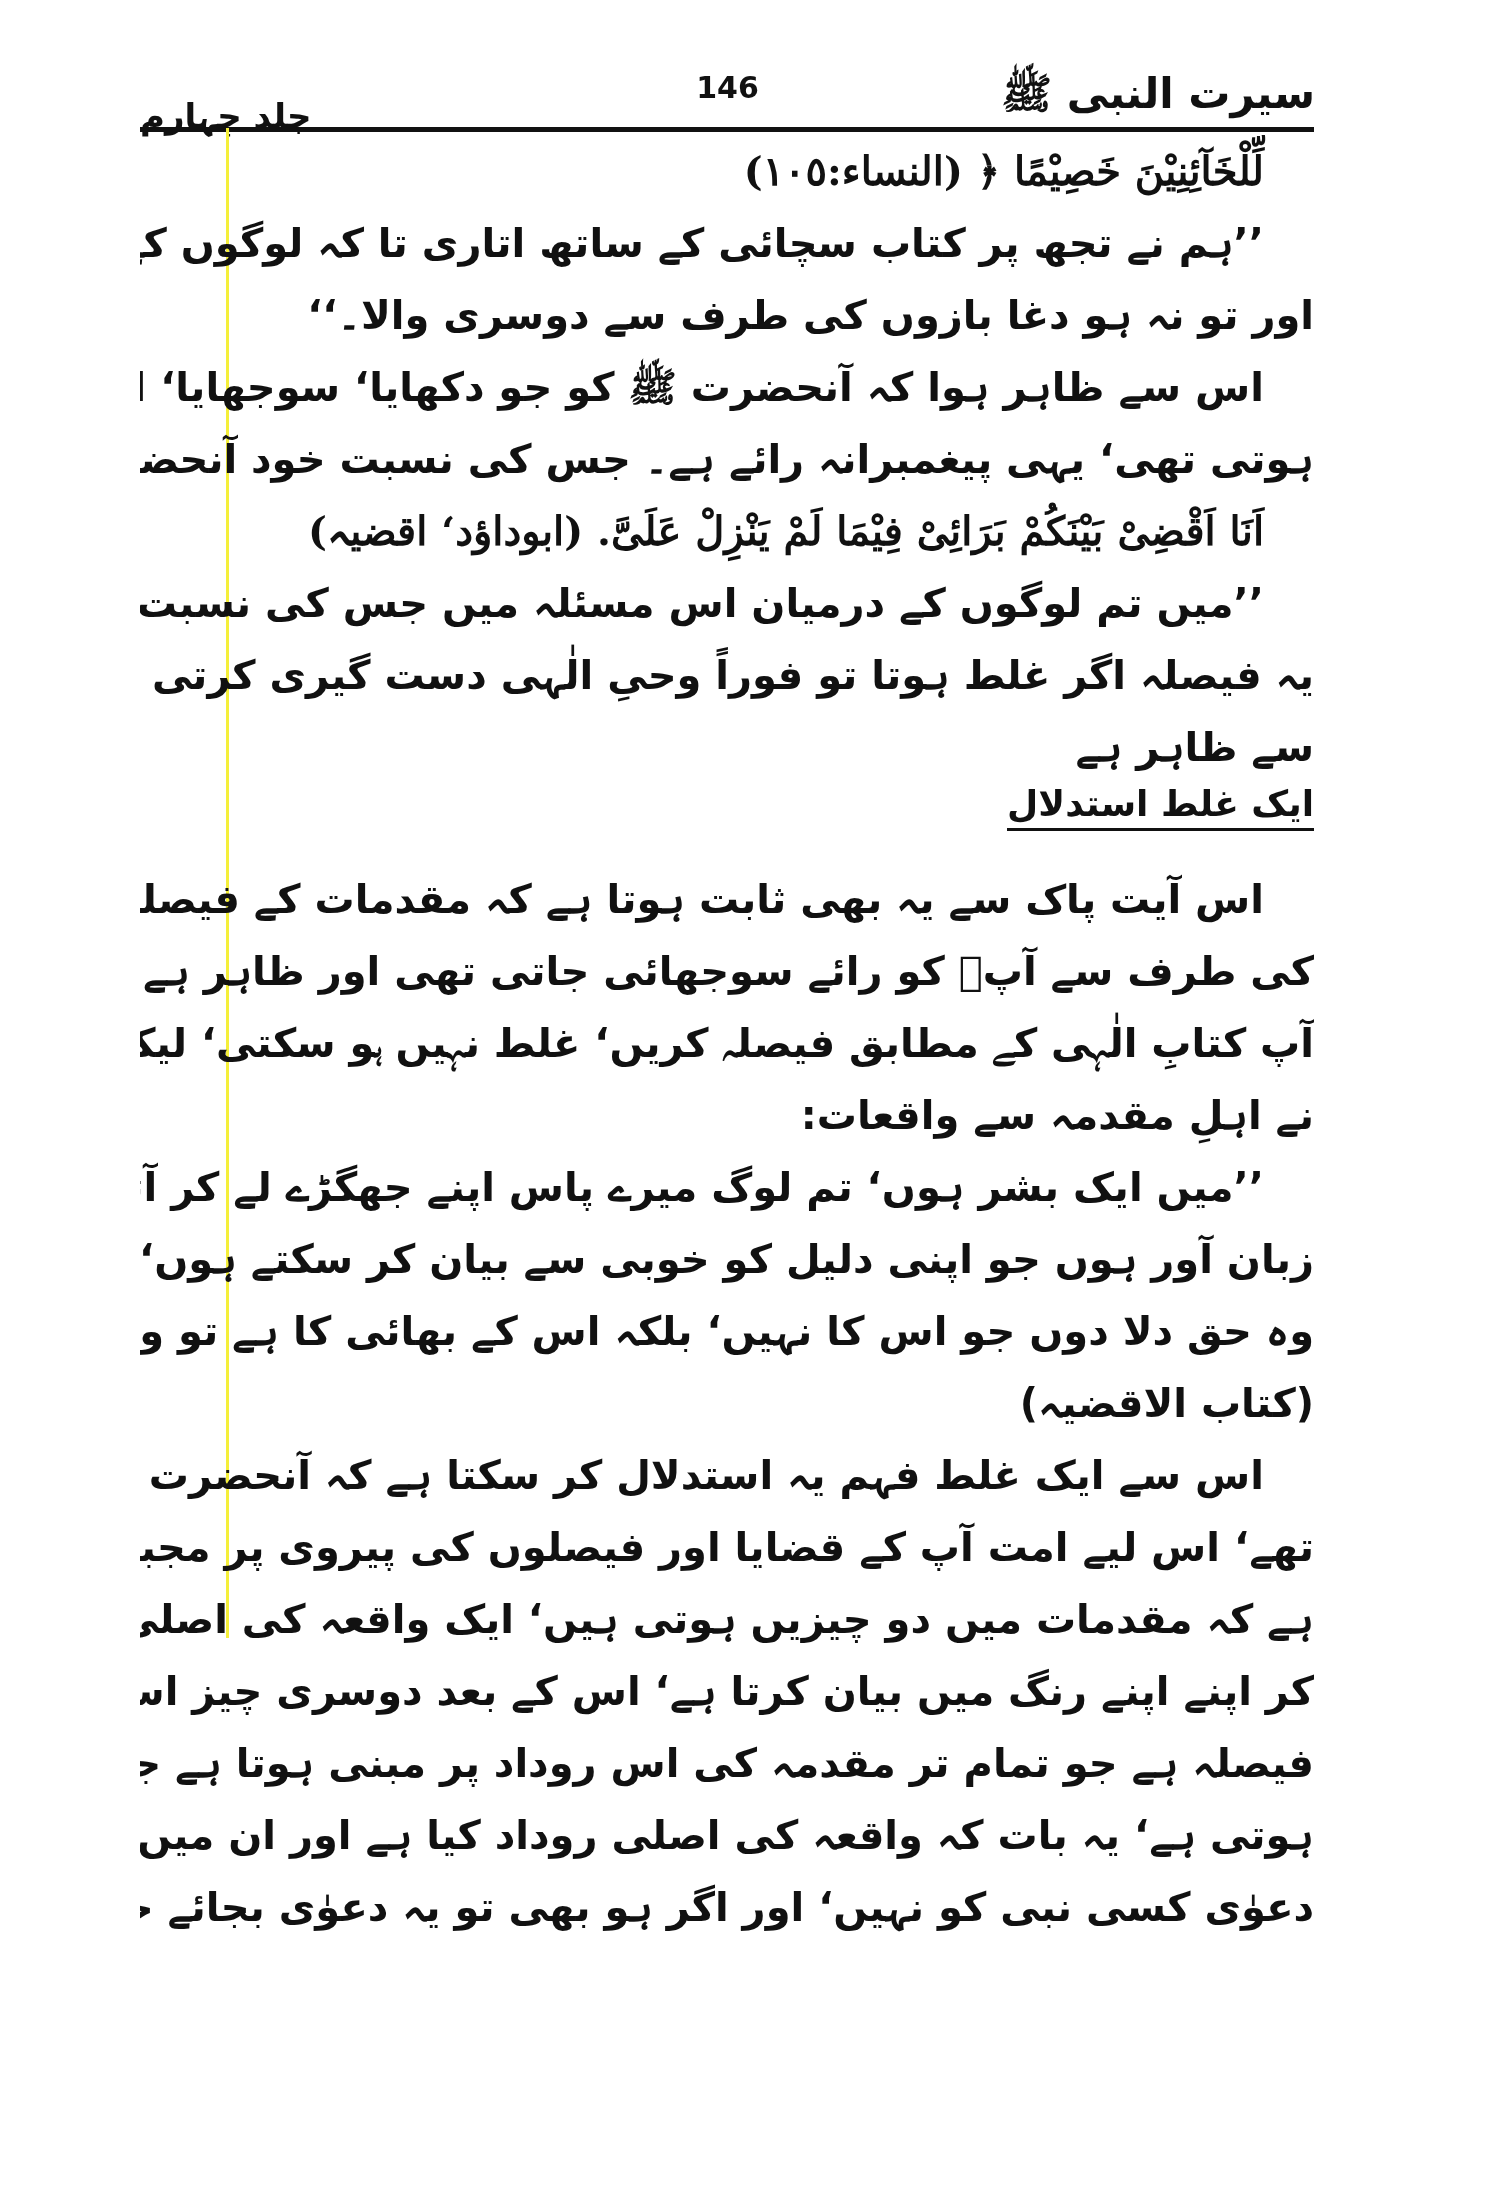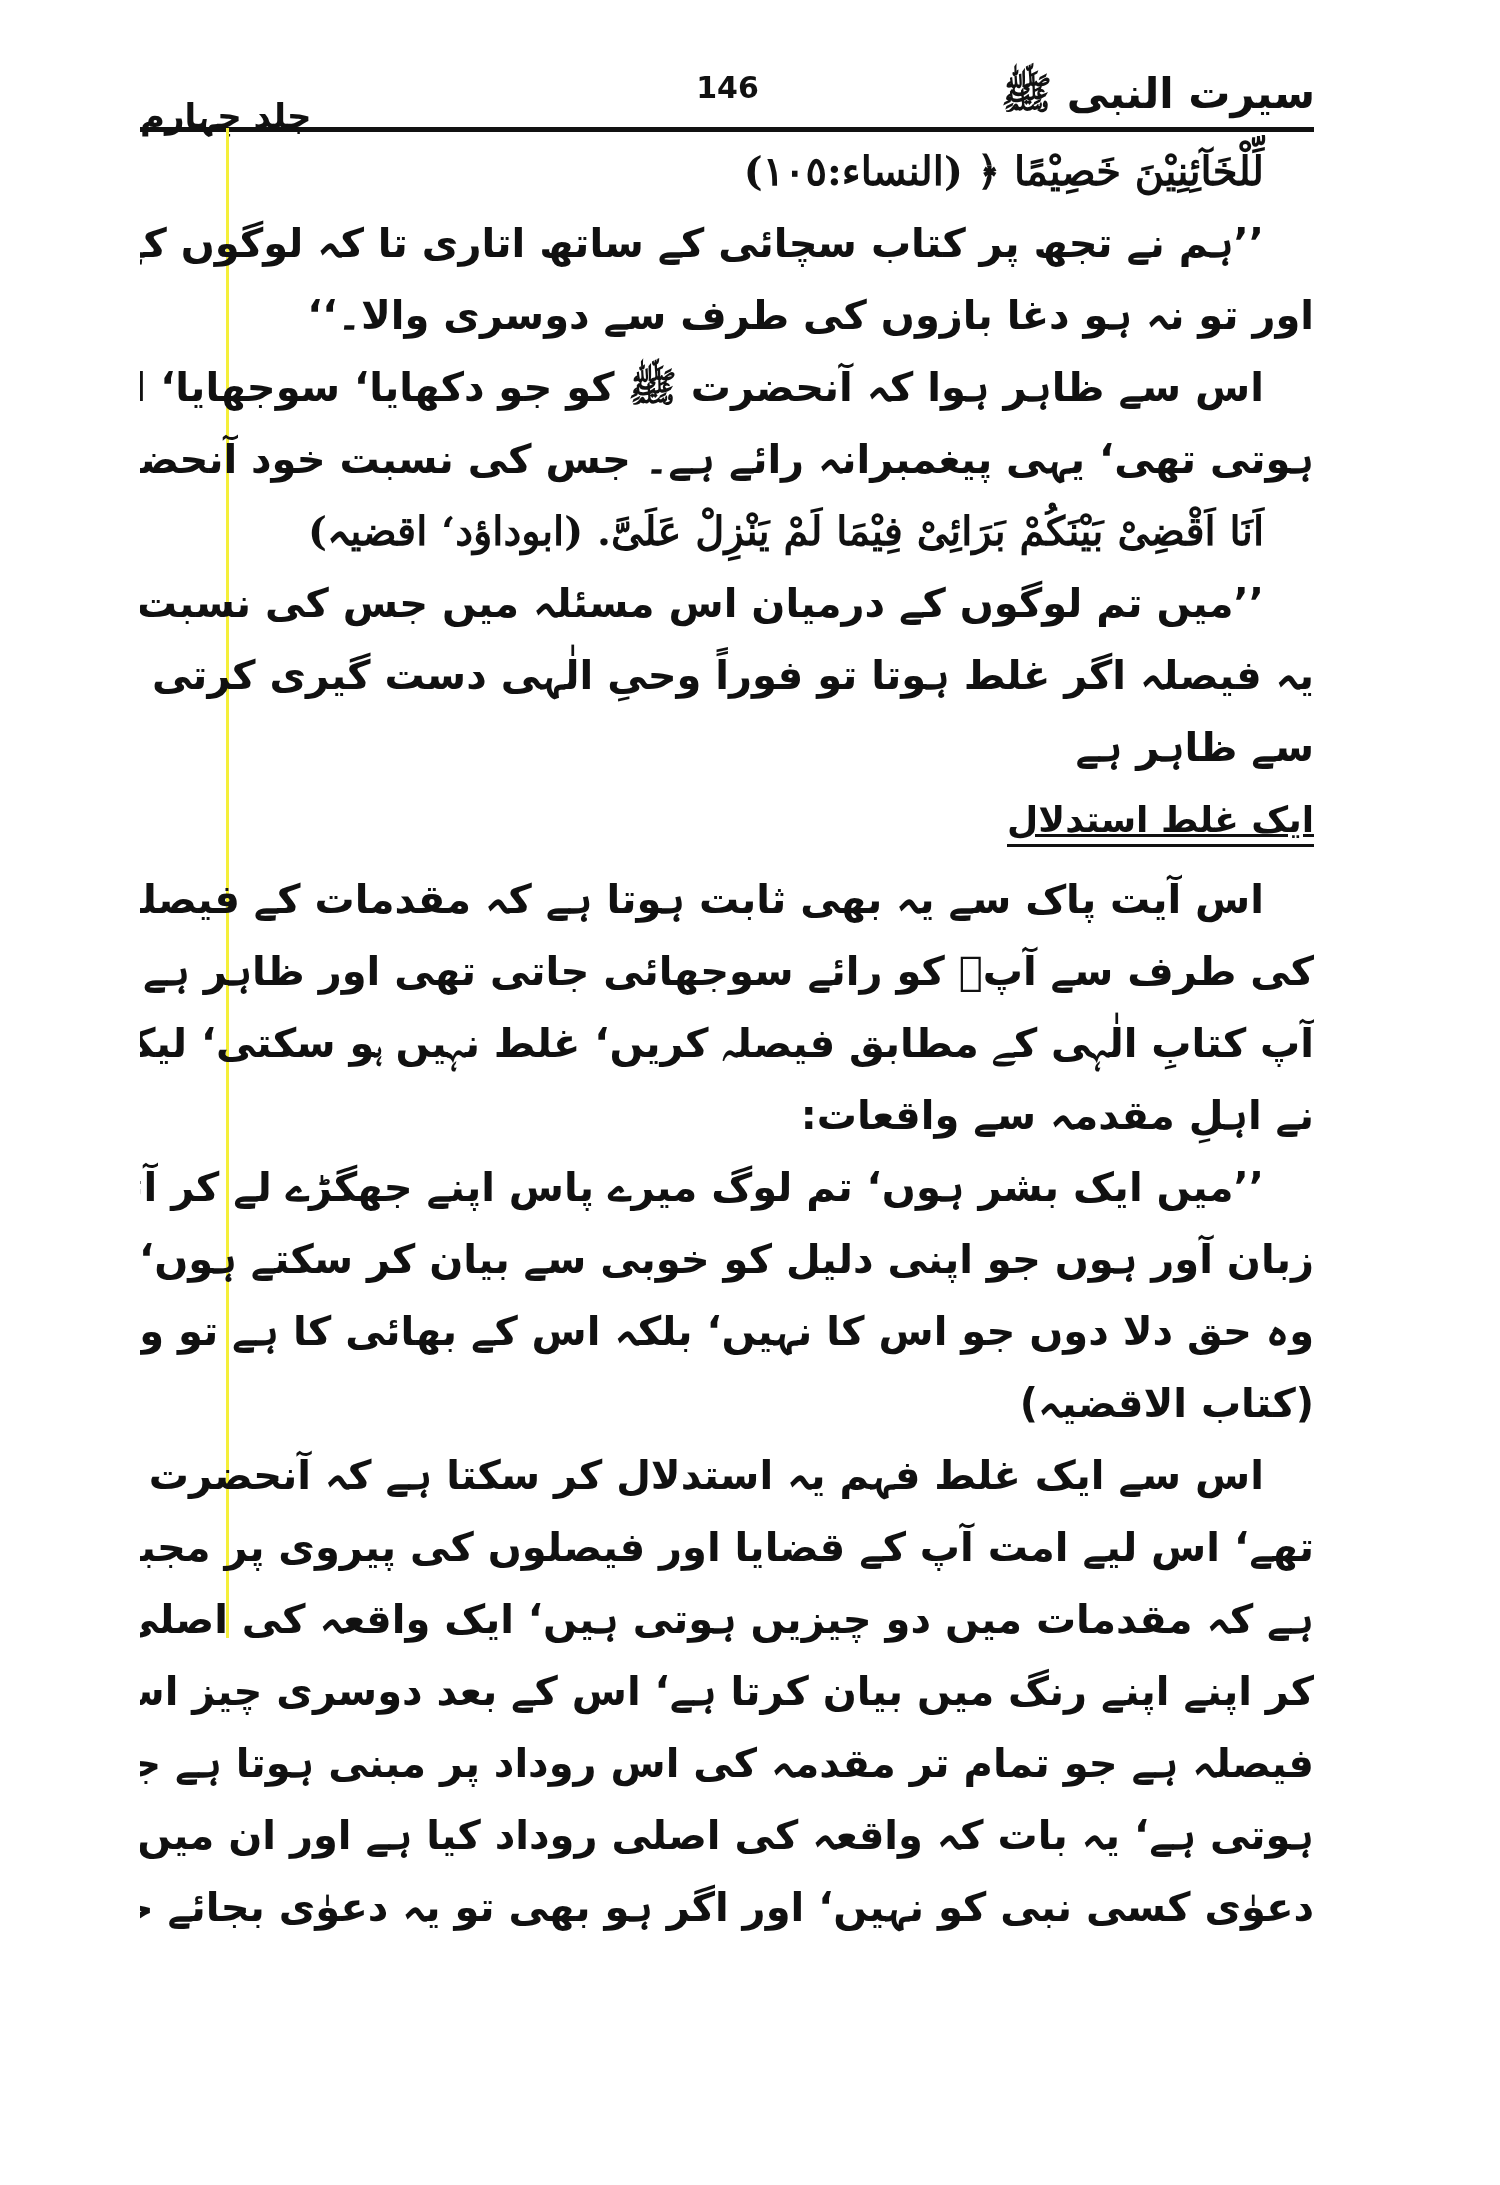--- a/index.html
+++ b/index.html
@@ -10,21 +10,21 @@
   .header .book { position:absolute; right:0; top:6px; font-size:42px; font-weight:bold; }
   .header .pageno { position:absolute; left:50%; transform:translateX(-50%); top:8px; font-size:30px; font-weight:bold; }
   .header .vol { position:absolute; left:0; top:6px; font-size:34px; font-weight:bold;margin-top:28px; }
   .rule { position:absolute; left:140px; right:186px; top:127px; height:5px; background:#111; }
   .highlight { position:absolute; left:226px; top:128px; width:3px; height:1510px; background:#f5ef3a; }
   .body { position:absolute; left:140px; right:186px; top:135px; direction:rtl; text-align:justify; }
   .line { font-size:40px; font-weight:bold; line-height:72px; height:72px; white-space:nowrap; overflow:hidden; }
   .line.indent { padding-right:50px; }
   .line.quote { padding-right:50px; }
   .line.verse { padding-right:50px; font-family:"DejaVu Serif", serif; }
-  .heading-wrap { height:80px; display:flex; align-items:center;text-decoration:underline; }
+  .heading-wrap { height:80px; display:flex; align-items:flex-start; }
   .heading { font-size:36px; font-weight:bold; border-bottom:3px solid #111; padding-bottom:4px; }
 </style>
 </head>
 <body>
 
 <div class="page">
   <div class="header">
     <span class="book">سیرت النبی ﷺ</span>
     <span class="pageno">146</span>
     <span class="vol">جلد چہارم</span>

